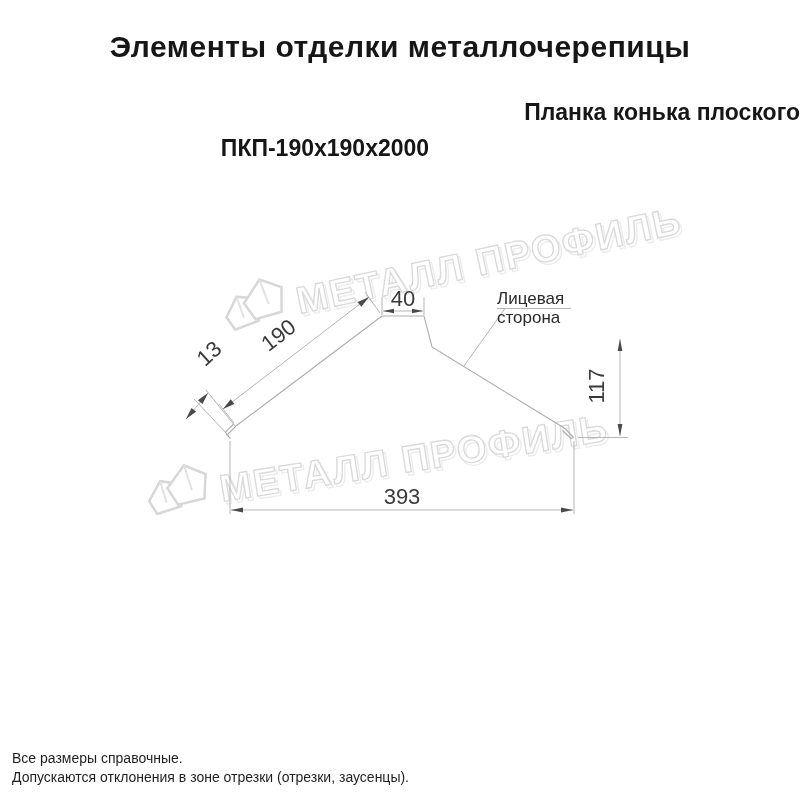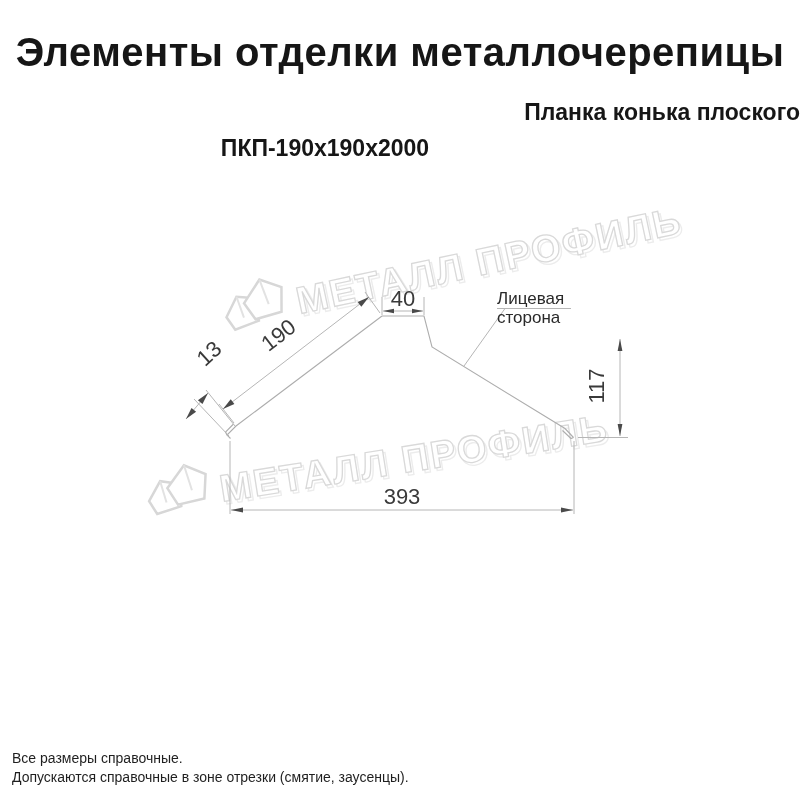--- a/index.html
+++ b/index.html
@@ -2,21 +2,21 @@
 <html><head>
 <meta charset="utf-8">
 <style>
   html,body{margin:0;padding:0;background:#fff;}
   .page{
     position:relative;width:800px;height:800px;background:#ffffff;
     font-family:"Liberation Sans", sans-serif;overflow:hidden;
   }
   .title{
     position:absolute;left:0;top:30px;width:800px;text-align:center;
-    font-size:40px;font-weight:bold;color:#161616;letter-spacing:0.5px;
+    font-size:30px;font-weight:bold;color:#161616;letter-spacing:0.5px;
   }
   .subtitle1{
     position:absolute;left:0;top:99px;width:800px;text-align:right;
     font-size:23px;font-weight:bold;color:#161616;
   }
   .subtitle2{
     position:absolute;left:0;top:135px;width:650px;text-align:center;
     font-size:23px;font-weight:bold;color:#161616;
   }
   .footer{
@@ -109,16 +109,16 @@
     <polygon class="arrow" points="620,436 617.6,424 622.4,424"></polygon>
     <text class="dimtext" transform="translate(604,386) rotate(-90)" text-anchor="middle">117</text>
 
     <path class="thin" d="M 497,308.5 L 571,308.5 M 505,308.5 L 464,366"></path>
     <text class="facetext" x="497" y="304">Лицевая</text>
     <text class="facetext" x="497" y="323">сторона</text>
   </svg>
 
   <div class="footer">
     <div>Все размеры справочные.</div>
-    <div>Допускаются справочные в зоне отрезки (смятие, заусенцы).</div>
+    <div>Допускаются отклонения в зоне отрезки (отрезки, заусенцы).</div>
   </div>
 
 </div>
 
 </body></html>

